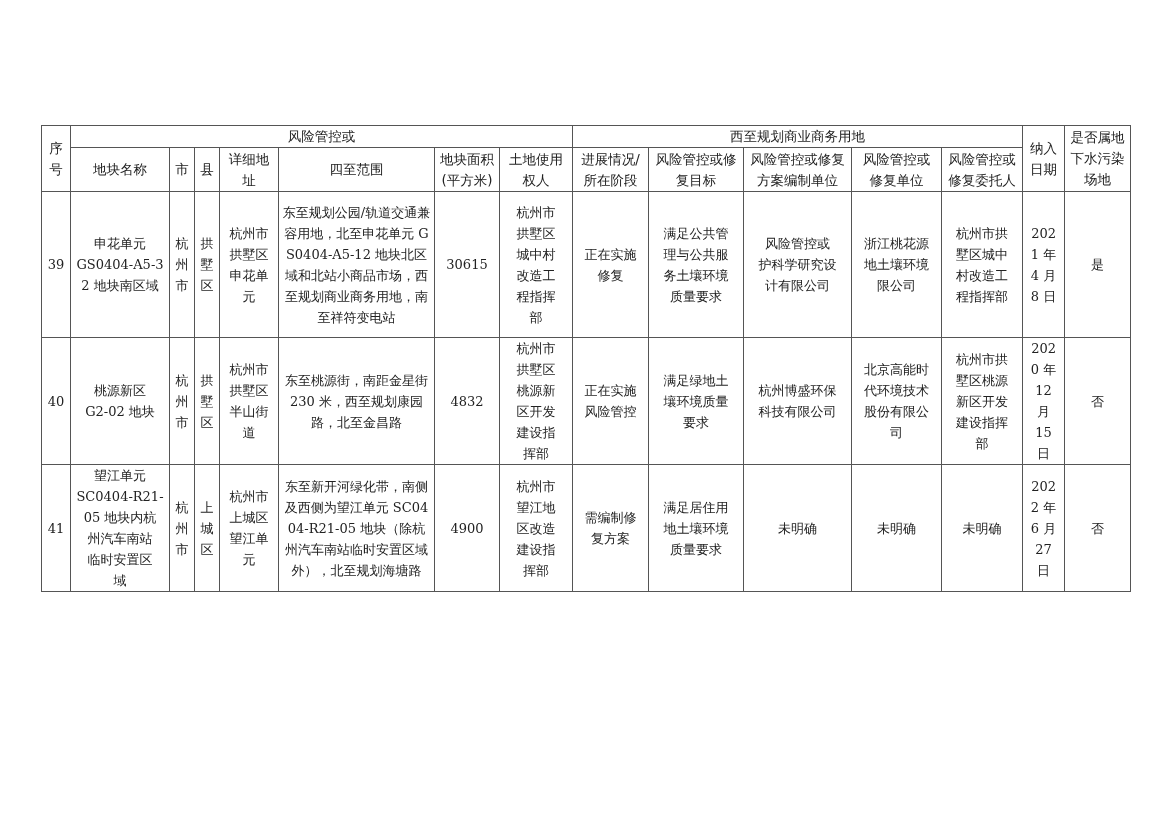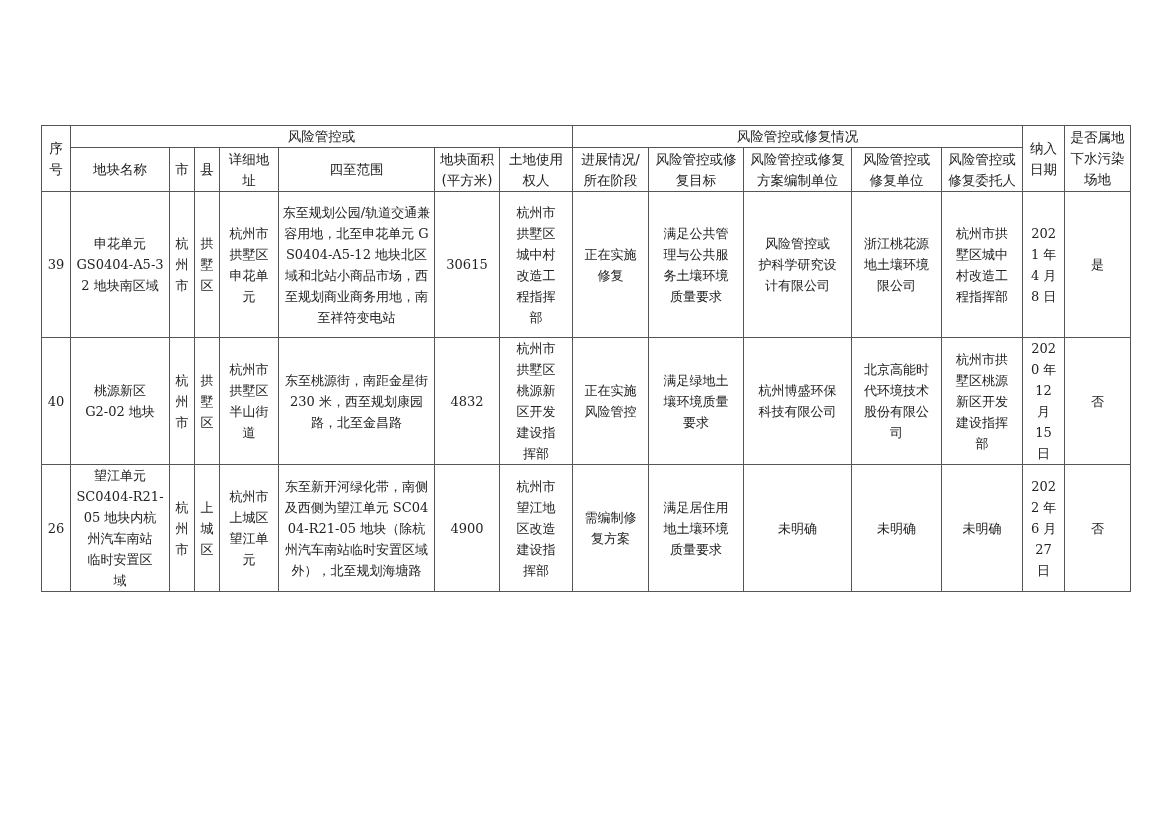--- a/index.html
+++ b/index.html
@@ -50,21 +50,21 @@
   <thead>
     <tr class="hdr-group">
       <th rowspan="2">
           <span class="cell-text">序
 号</span>
         </th>
       <th colspan="7">
           <span class="cell-text">风险管控或</span>
         </th>
       <th colspan="5">
-          <span class="cell-text">风险管控或修复情况</span>
+          <span class="cell-text">西至规划商业商务用地</span>
         </th>
       <th rowspan="2" class="narrow">
           <span class="cell-text">纳入
 日期</span>
         </th>
       <th rowspan="2">
           <span class="cell-text">是否属地
 下水污染
 场地</span>
         </th>
@@ -263,21 +263,21 @@
 月
 15
 日</span>
         </td>
       <td>
           <span class="cell-text">否</span>
         </td>
     </tr>
     <tr class="row41">
       <td class="narrow">
-          <span class="cell-text">26</span>
+          <span class="cell-text">41</span>
         </td>
       <td>
           <span class="cell-text">望江单元
 SC0404-R21-
 05 地块内杭
 州汽车南站
 临时安置区
 域</span>
         </td>
       <td class="narrow">

